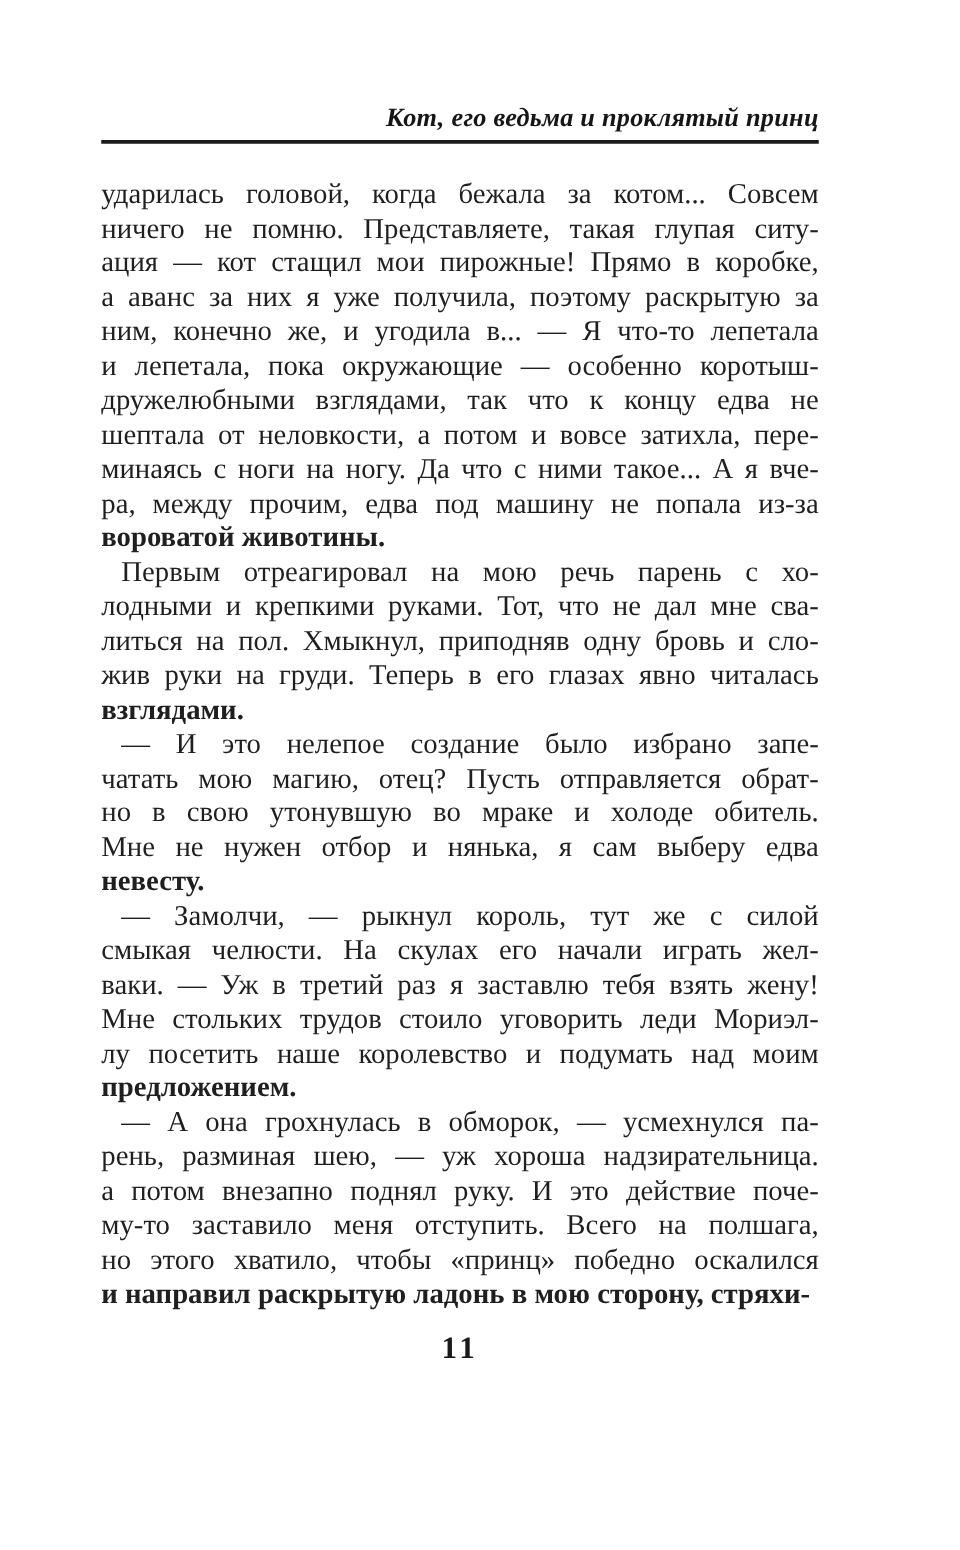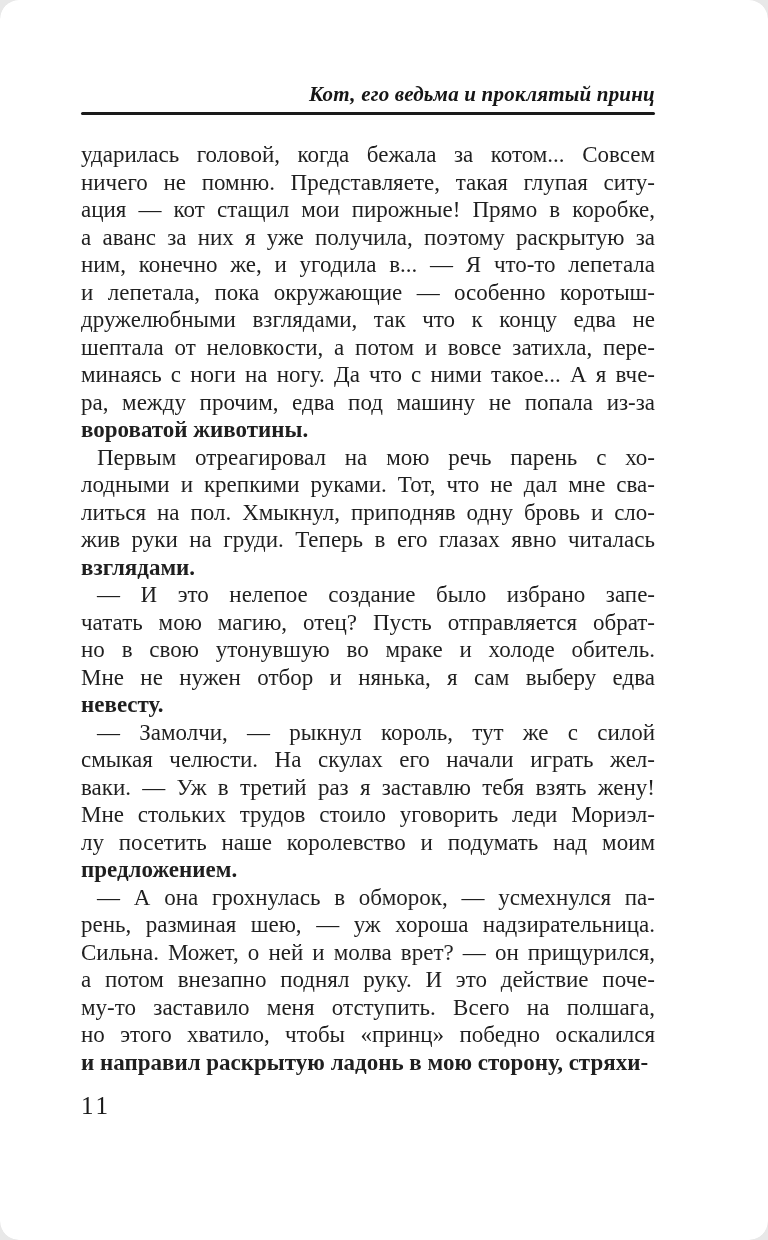--- a/index.html
+++ b/index.html
@@ -1,15 +1,15 @@
 <!DOCTYPE html>
 <html><head>
 <meta charset="utf-8">
 <style>
-  * { margin: 0; padding: 0; box-sizing: border-box; border-radius: 19px; }
+  * { margin: 0; padding: 0; box-sizing: border-box; }
   html, body { background: #e8e8e8; }
   .page {
     position: relative;
     width: 768px;
     height: 1240px;
     margin: 0 auto;
     background: #ffffff;
     font-family: "Liberation Serif", "DejaVu Serif", serif;
     color: #1e1e1e;
     overflow: hidden;
@@ -52,24 +52,25 @@
   }
   .line.last {
     text-align-last: left;
     -moz-text-align-last: left;
     white-space: normal;
     font-weight: bold;
   }
   .line.indent { padding-left: 16px; }
   .page-number {
     margin-top: 16px;
-    text-align: left;
+    text-align: center;
     font-size: 25px;
     letter-spacing: 3px;
     color: #1a1a1a;
+    font-weight: bold;
   }
 </style>
 </head>
 <body>
 
 <div class="page">
   <div class="content-col">
     <div class="running-header">Кот, его ведьма и проклятый принц</div>
     <div class="header-rule"></div>
     <div class="body-text">
@@ -104,21 +105,20 @@
           <div class="line indent">— Замолчи, — рыкнул король, тут же с силой</div>
           <div class="line">смыкая челюсти. На скулах его начали играть жел-</div>
           <div class="line">ваки. — Уж в третий раз я заставлю тебя взять жену!</div>
           <div class="line">Мне стольких трудов стоило уговорить леди Мориэл-</div>
           <div class="line">лу посетить наше королевство и подумать над моим</div>
           <div class="line last">предложением.</div>
         </div>
         <div class="para">
           <div class="line indent">— А она грохнулась в обморок, — усмехнулся па-</div>
           <div class="line">рень, разминая шею, — уж хороша надзирательница.</div>
-          <div class="line">Сильна. Может, о ней и молва врет? — он прищурился,</div>
           <div class="line">а потом внезапно поднял руку. И это действие поче-</div>
           <div class="line">му-то заставило меня отступить. Всего на полшага,</div>
           <div class="line">но этого хватило, чтобы «принц» победно оскалился</div>
           <div class="line last">и направил раскрытую ладонь в мою сторону, стряхи-</div>
         </div>
       </div>
     <div class="page-number">11</div>
   </div>
 </div>
 

